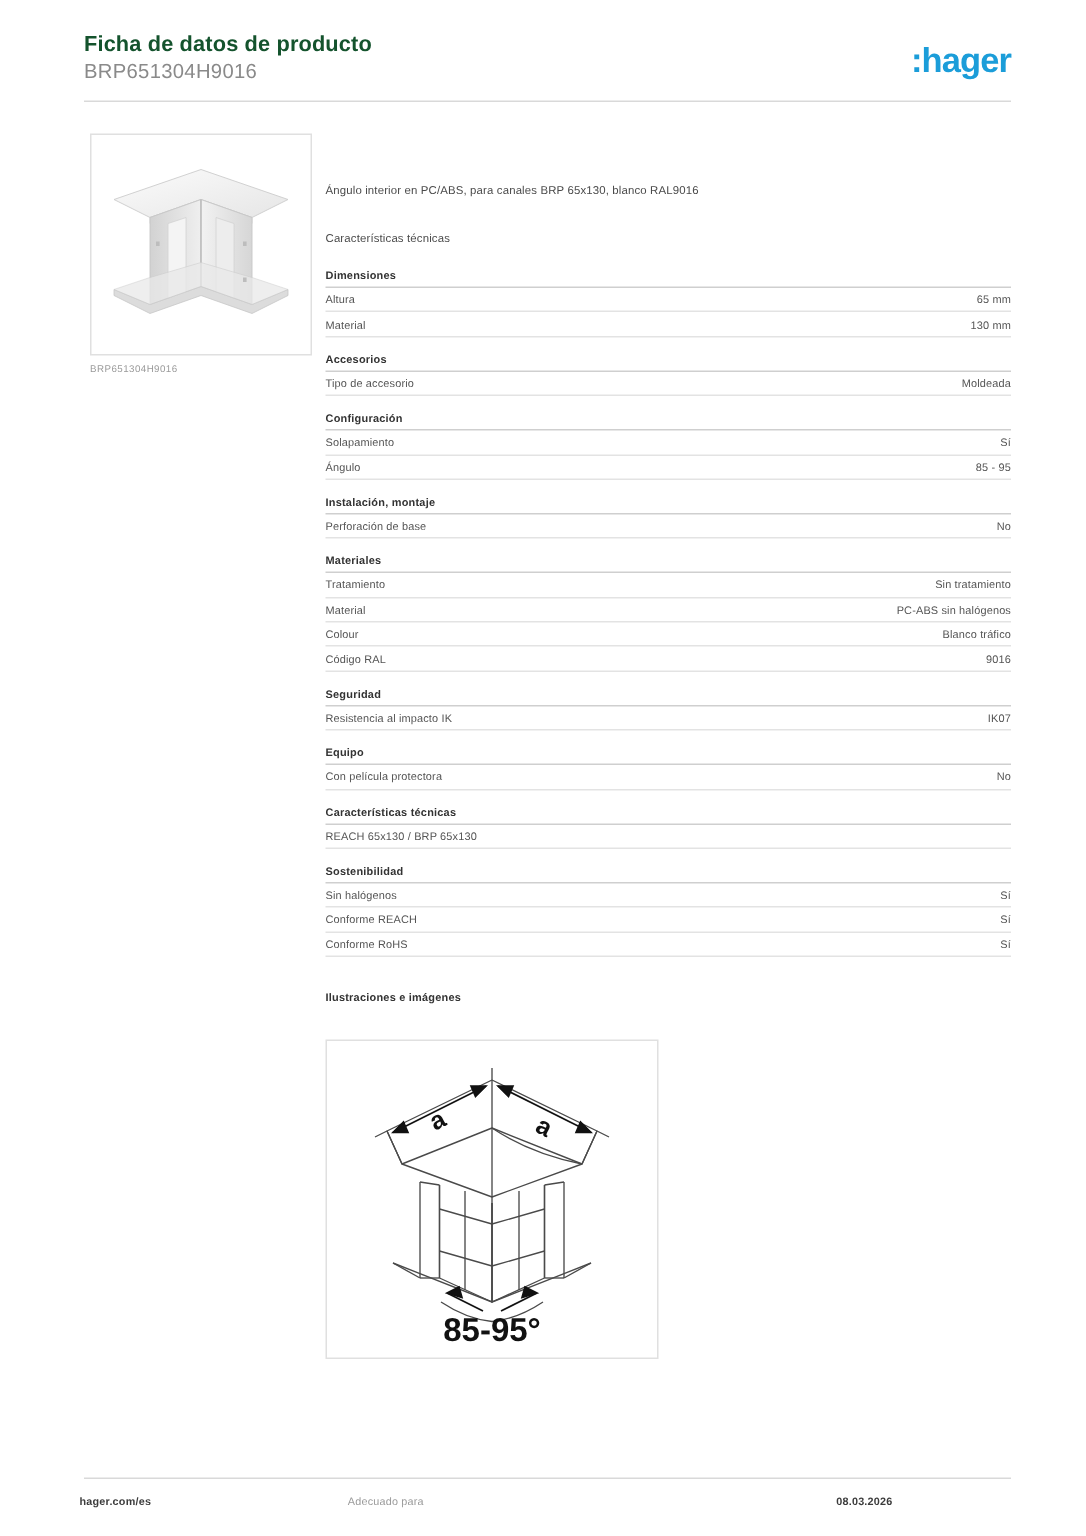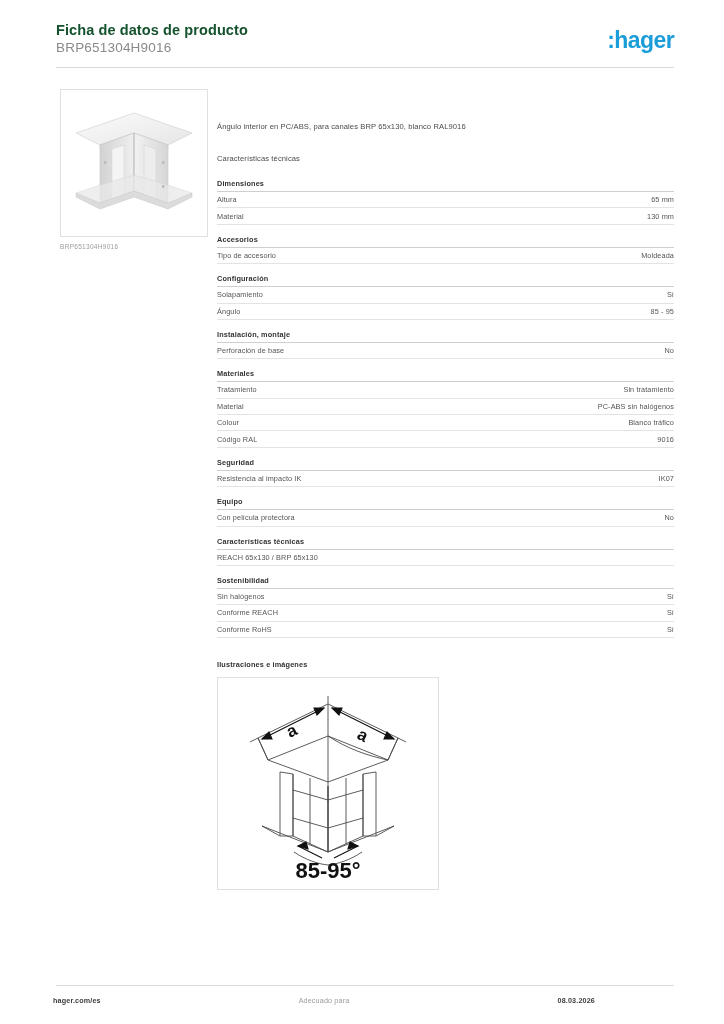--- a/index.html
+++ b/index.html
@@ -66,38 +66,38 @@
     padding:3.2px 0 3.2px 0;
     border-bottom:1px solid #e3e3e3;
   }
   .row .k { white-space:nowrap; }
   .row .v { text-align:right; white-space:nowrap; color:#555555; }
   .row.single .k { flex:1; }
 
   
   .illus-title {
     font-size:7.3px; font-weight:bold; color:#333333;
-    letter-spacing:.15px; margin-top:22px; margin-bottom:8px;
+    letter-spacing:.15px; margin-top:22px; margin-bottom:24px;
   }
   .illus-box {
     width:222px; height:213px; border:1px solid #e0e0e0; background:#fff;
     display:flex; align-items:center; justify-content:center; overflow:hidden;
   }
 
   
   .footer-rule {
     position:absolute; left:56px; top:985px; width:618px; height:1px;
     background:#d9d9d9;
   }
   .footer {
     position:absolute; left:53px; top:996px; width:542px;
     display:flex; align-items:center; font-size:7.2px; letter-spacing:.15px;
   }
   .footer .left  { font-weight:bold; color:#3c3c3c; width:33%; text-align:left; }
-  .footer .mid   { color:#9a9a9a; width:34%; text-align:center; }
+  .footer .mid   { color:#9a9a9a; width:34%; text-align:left; }
   .footer .right { font-weight:bold; color:#3c3c3c; width:33%; text-align:right; }
 </style>
 </head>
 <body>
 
 <div class="page">
 
   <div class="header">
     <div class="doc-title">Ficha de datos de producto</div>
     <div class="doc-ref">BRP651304H9016</div>

